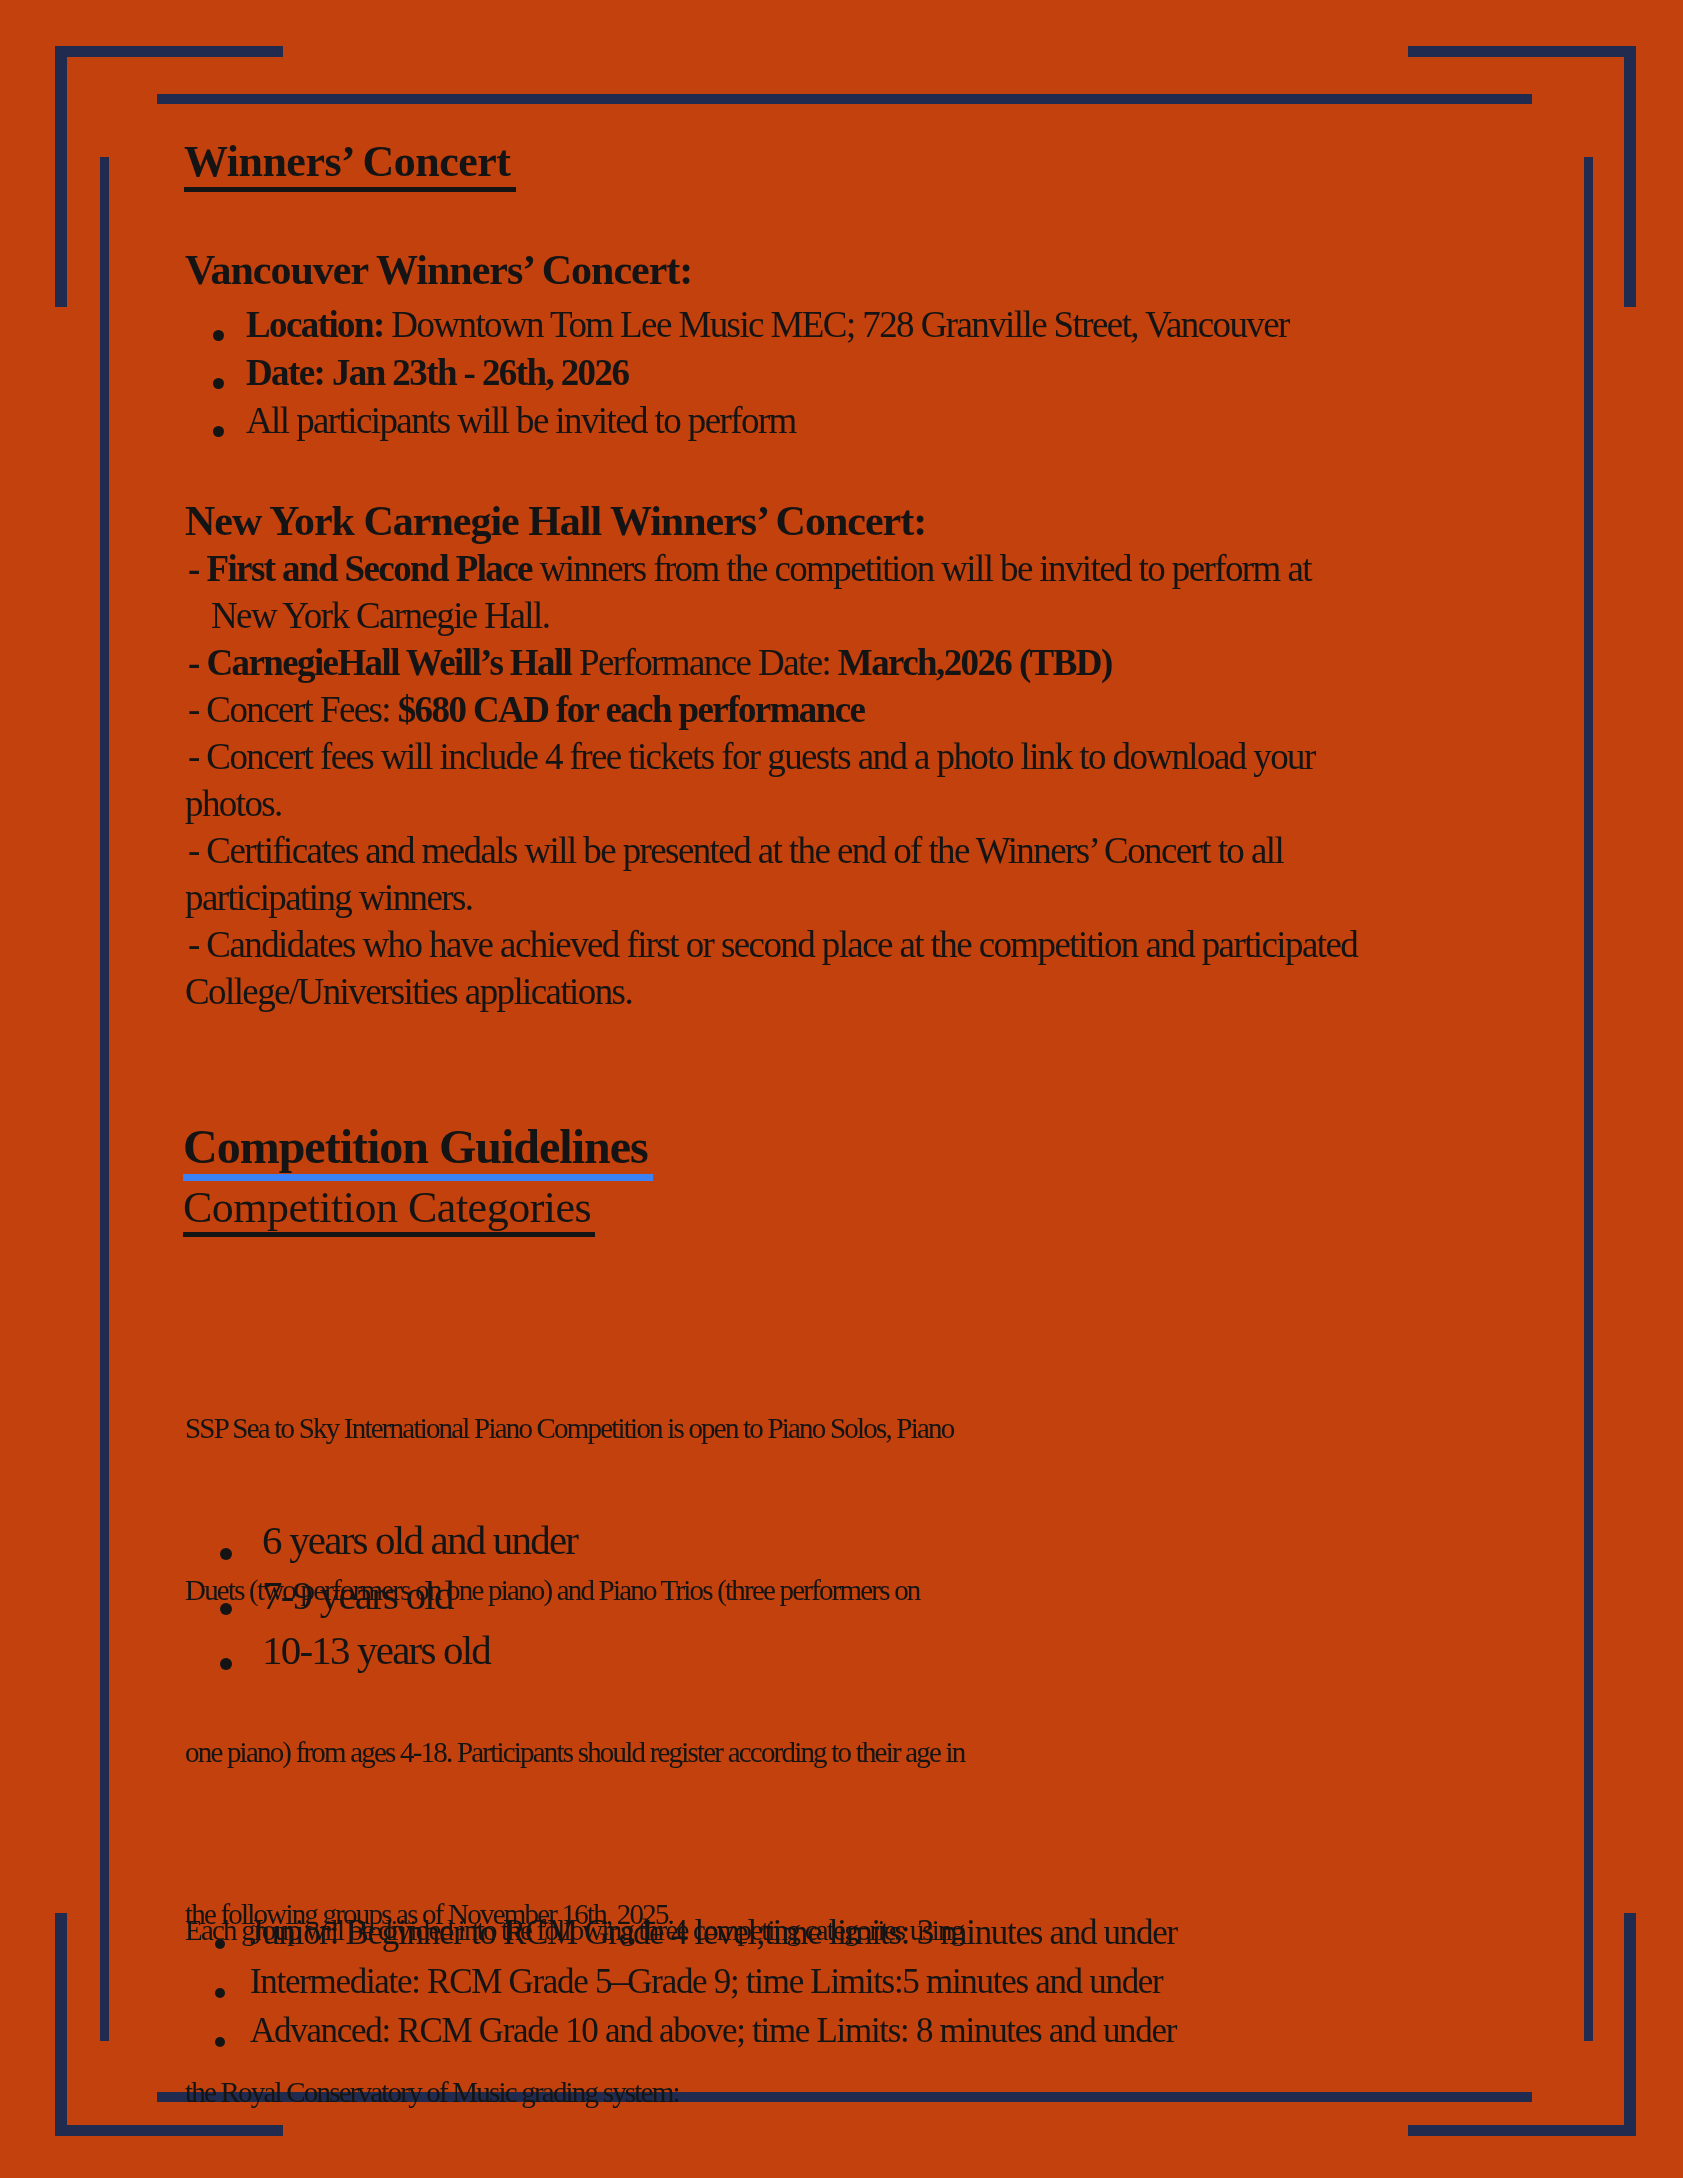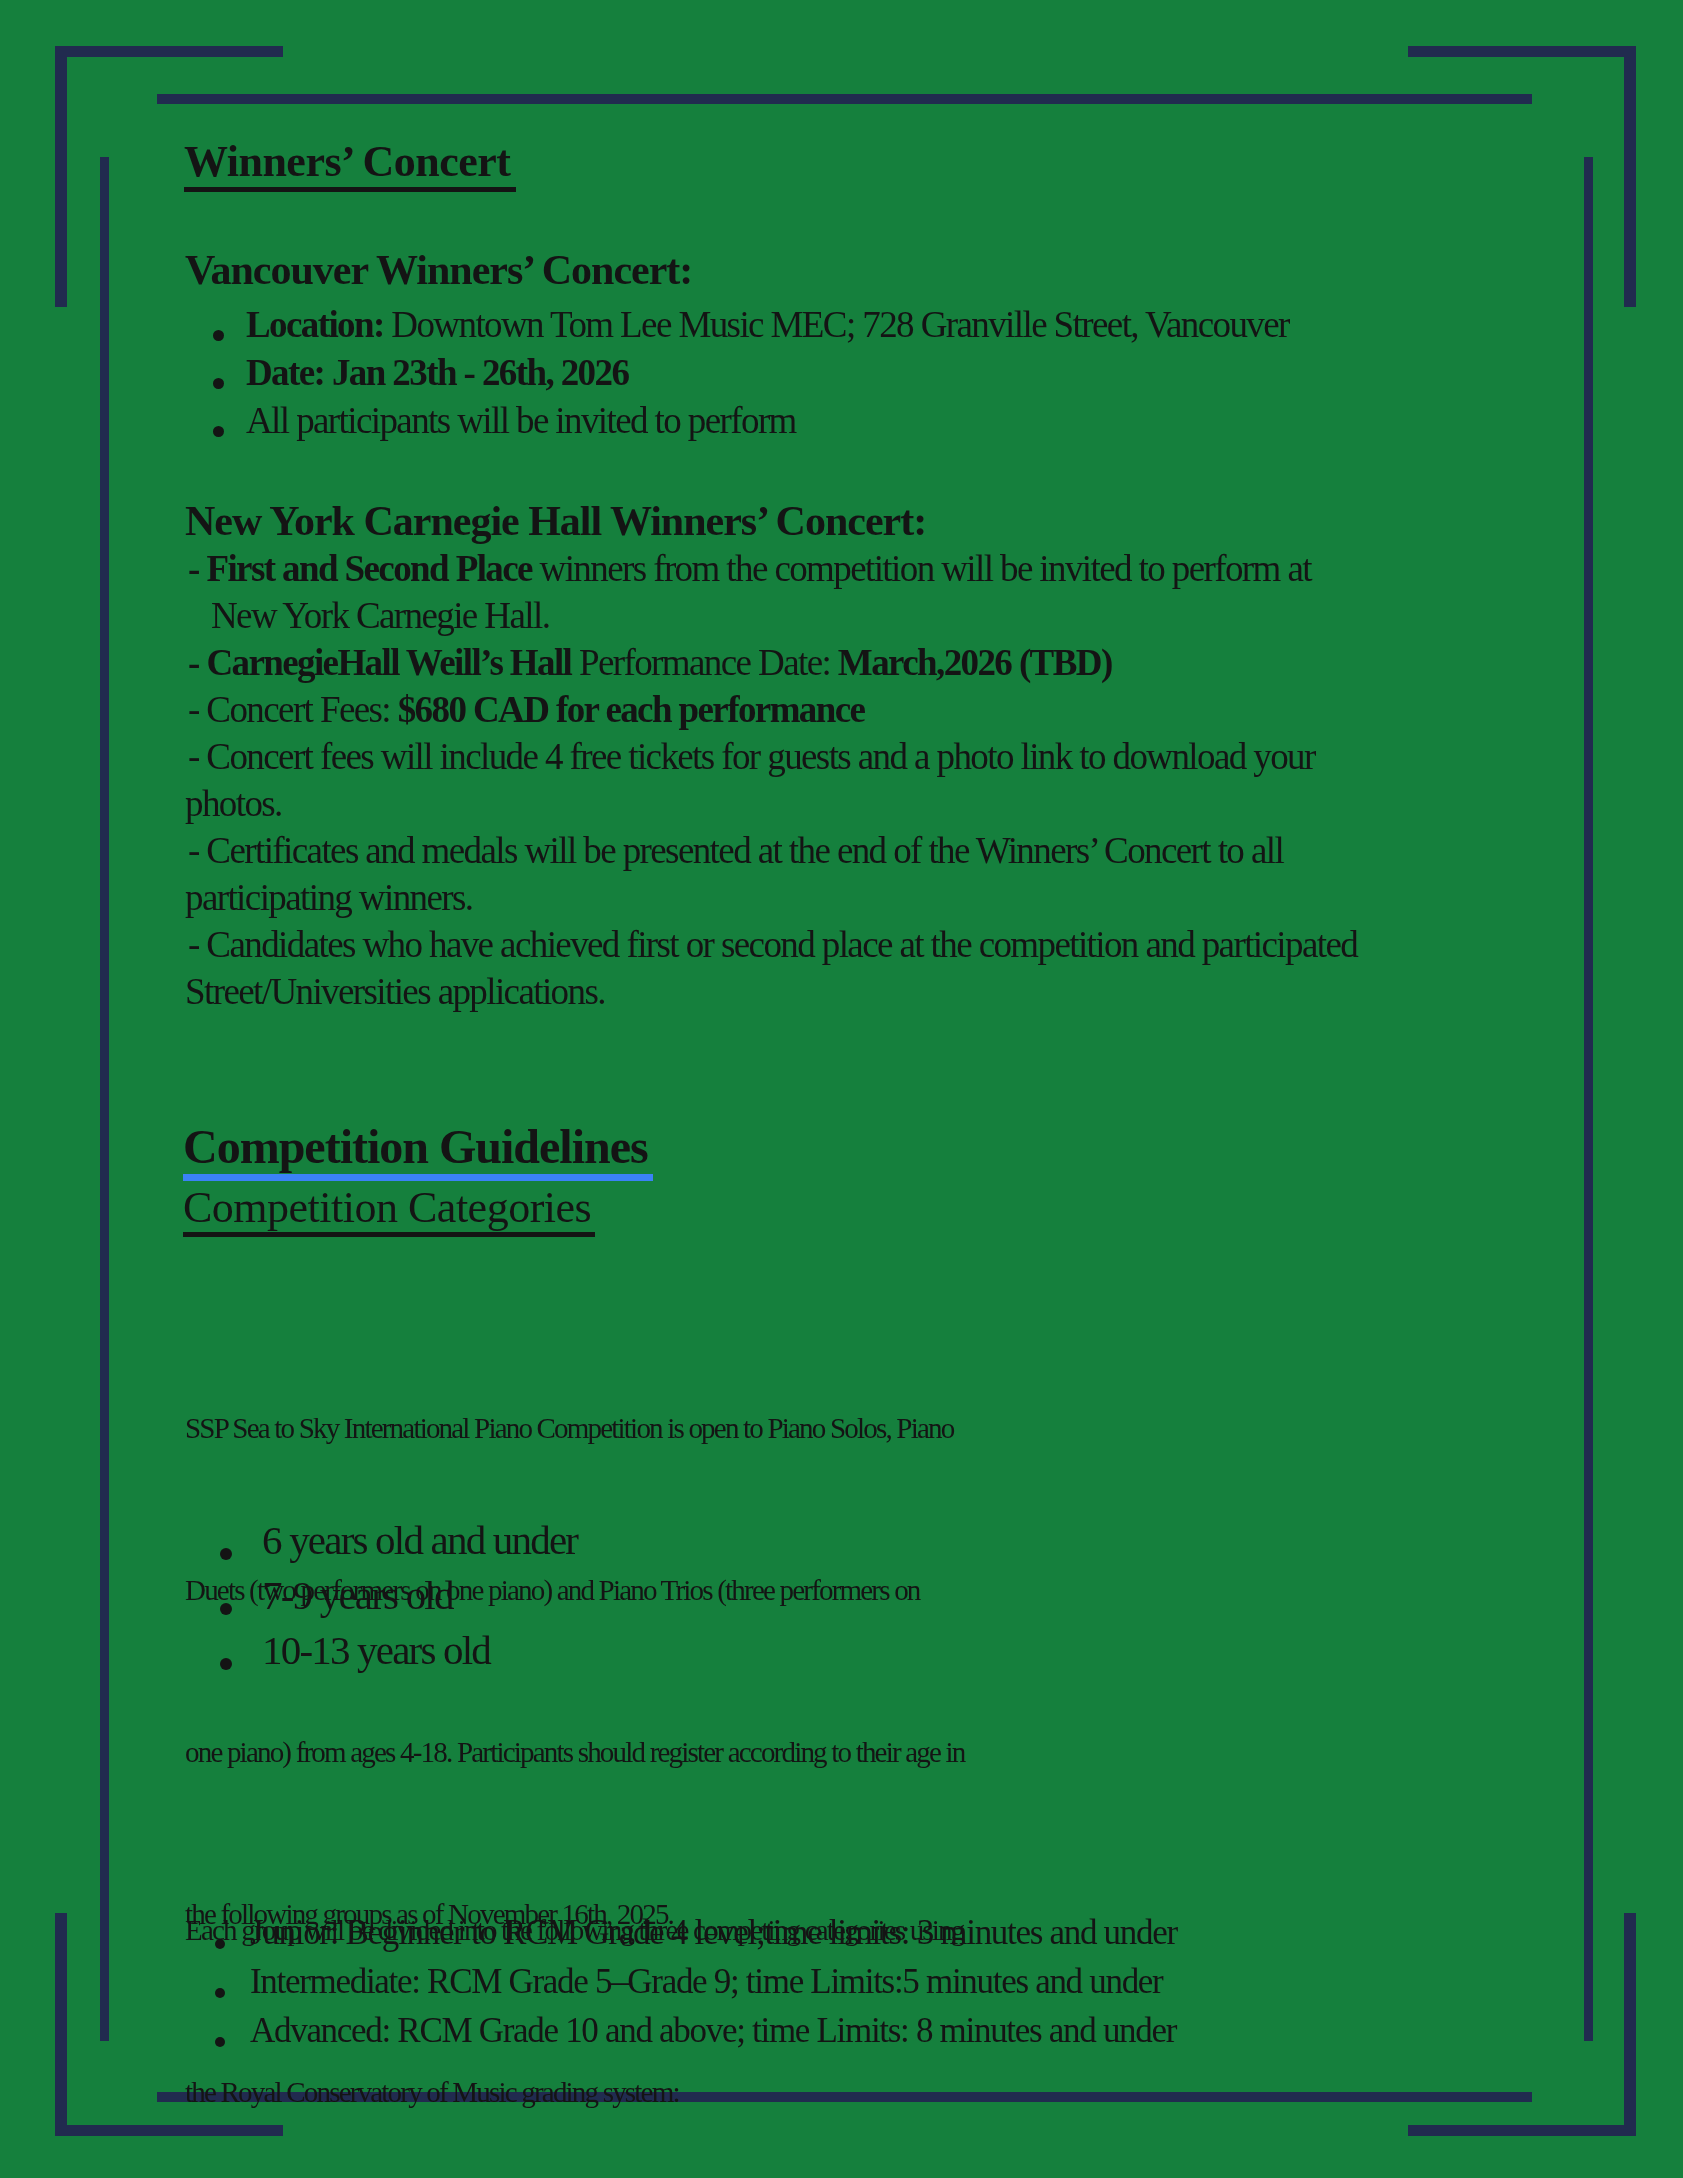--- a/index.html
+++ b/index.html
@@ -1,19 +1,19 @@
 <!DOCTYPE html>
 <html><head>
 <meta charset="utf-8">
 <style>
   html,body { margin:0; padding:0; background:#e8e8e8; }
   .page {
     position:relative;
     width:1683px; height:2178px;
-    background:#15803d;
+    background:#c2410c;
     font-family:"Liberation Serif","DejaVu Serif",serif;
     color:#141414;
     overflow:hidden;
   }
   
   .deco { position:absolute; background:#212b4f; }
   .tl-h { left:55px;  top:46px;   width:228px; height:11px; }
   .tl-v { left:55px;  top:46px;   width:12px;  height:261px; }
   .tr-h { left:1408px;top:46px;   width:228px; height:11px; }
   .tr-v { left:1624px;top:46px;   width:12px;  height:261px; }
@@ -125,21 +125,21 @@
   <div class="abs pos-nylines">
     <div class="nline l-dash"><span class="bold">- </span><span class="bold">First and Second Place</span><span> winners from the competition will be invited to perform at</span></div>
     <div class="nline l-cont"><span>New York Carnegie Hall.</span></div>
     <div class="nline l-dash"><span class="bold">- </span><span class="bold">CarnegieHall Weill’s Hall</span><span> Performance Date: </span><span class="bold">March,2026 (TBD)</span></div>
     <div class="nline l-dash"><span>- Concert Fees: </span><span class="bold">$680 CAD for each performance</span></div>
     <div class="nline l-dash"><span>- Concert fees will include 4 free tickets for guests and a photo link to download your</span></div>
     <div class="nline l-flush"><span>photos.</span></div>
     <div class="nline l-dash"><span>- Certificates and medals will be presented at the end of the Winners’ Concert to all</span></div>
     <div class="nline l-flush"><span>participating winners.</span></div>
     <div class="nline l-dash"><span>- Candidates who have achieved first or second place at the competition and participated</span></div>
-    <div class="nline l-flush"><span>Street/Universities applications.</span></div>
+    <div class="nline l-flush"><span>College/Universities applications.</span></div>
   </div>
 
   <div class="abs cg">Competition Guidelines</div>
   <div class="abs cc">Competition Categories</div>
 
   <div class="abs big pos-intro">
     <div>SSP Sea to Sky International Piano Competition is open to Piano Solos, Piano</div>
     <div>Duets (two performers on one piano) and Piano Trios (three performers on</div>
     <div>one piano) from ages 4-18. Participants should register according to their age in</div>
     <div>the following groups as of November 16th, 2025.</div>

